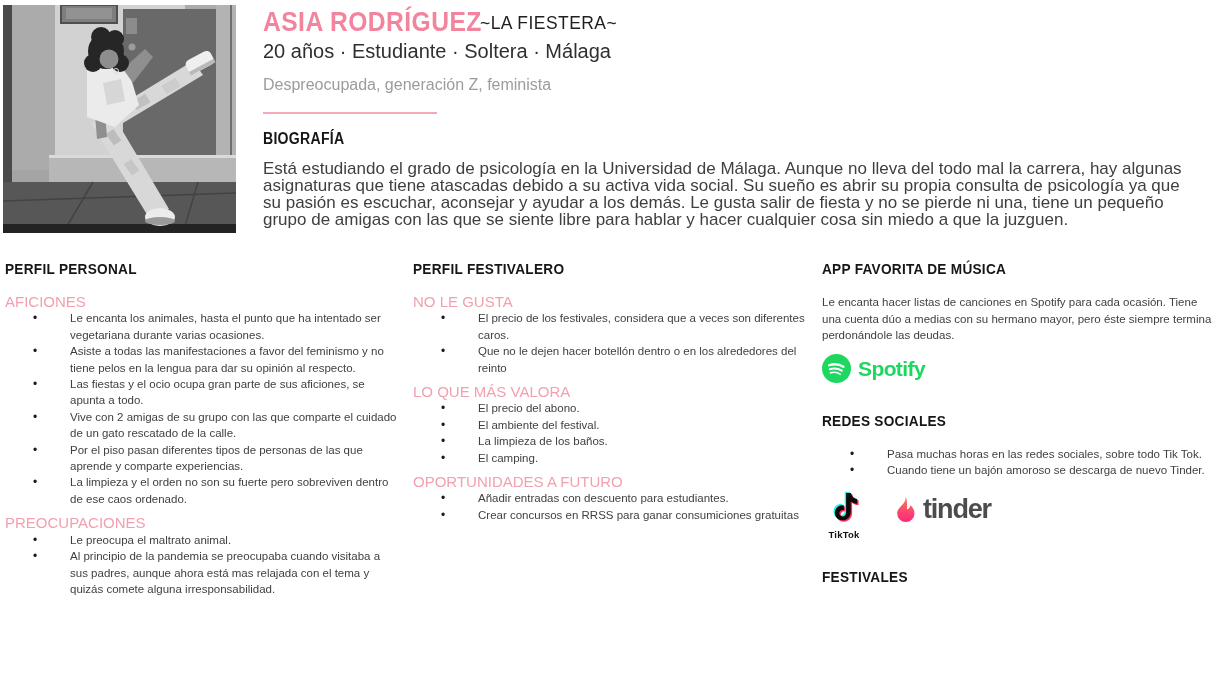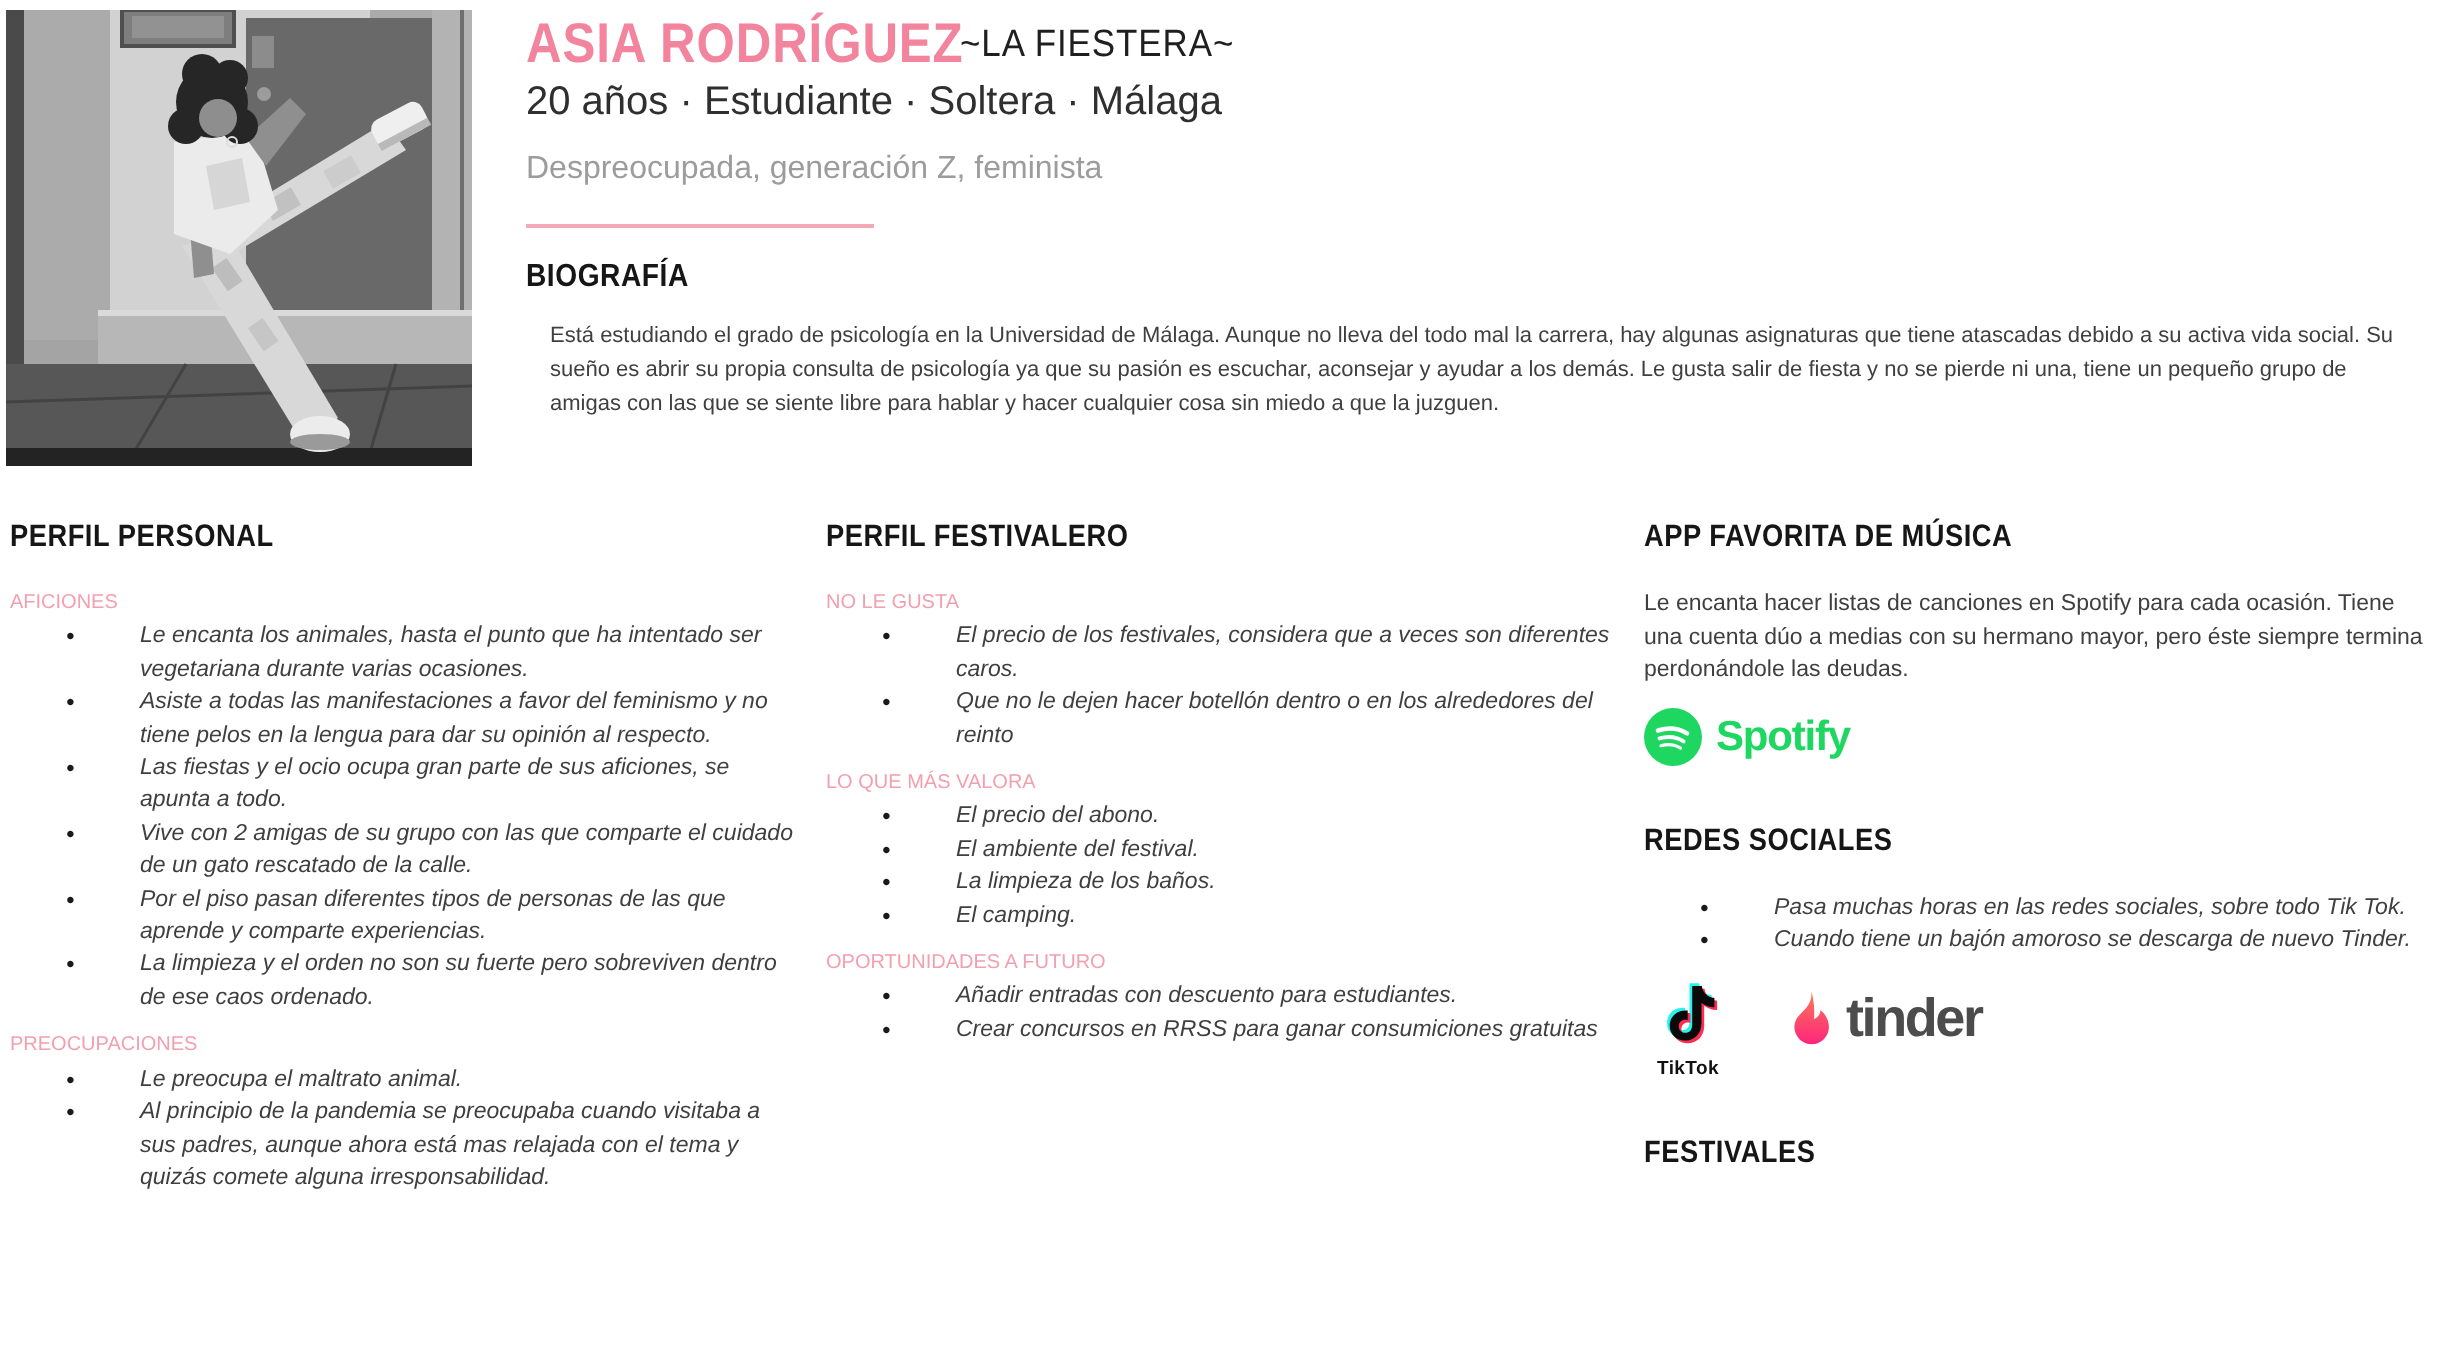--- a/index.html
+++ b/index.html
@@ -25,37 +25,37 @@
     letter-spacing:.5px; transform:scaleX(.92); transform-origin:left; white-space:nowrap;
   }
   .demographics { position:absolute; left:0; top:38px; font-size:20px; color:#2f2f2f; white-space:nowrap; }
   .tagline { position:absolute; left:0; top:74px; font-size:16px; color:#9c9c9c; white-space:nowrap; }
   .pink-rule { position:absolute; left:0; top:110px; width:174px; height:2px; background:#f2a9b8; }
 
   .bio-title {
     position:absolute; left:0; top:128px; font-size:16px; font-weight:bold; color:#161616;
     letter-spacing:.3px; transform:scaleX(.88); transform-origin:left; white-space:nowrap;
   }
-  .bio-text { position:absolute; left:12px; top:158px; width:936px; font-size:11px; line-height:17px; color:#3f3f3f; }
+  .bio-text { position:absolute; left:0; top:158px; width:936px; font-size:17px; line-height:17px; color:#3f3f3f; }
 
   
   .pcol { position:absolute; top:260px; }
   .col-1 { left:5px;   width:392px; }
   .col-2 { left:413px; width:396px; }
   .col-3 { left:822px; width:392px; }
 
   .h2 {
     font-size:15.5px; font-weight:bold; color:#161616; letter-spacing:.3px;
     transform:scaleX(.88); transform-origin:left; white-space:nowrap; margin-bottom:16px;
   }
-  .subhead { font-size:10px; color:#f39fae; line-height:16.4px; margin-top:8px; }
+  .subhead { font-size:15px; color:#f39fae; line-height:16.4px; margin-top:8px; }
   .subhead:first-of-type { margin-top:0; }
 
   ul.bullets { list-style:none; }
-  ul.bullets li { position:relative; padding-left:65px; font-size:11.5px; line-height:16.4px; color:#3f3f3f;font-style:italic; }
+  ul.bullets li { position:relative; padding-left:65px; font-size:11.5px; line-height:16.4px; color:#3f3f3f; }
   ul.bullets li::before { content:"\2022"; position:absolute; left:28px; top:0; font-size:12px; color:#1a1a1a; }
 
   .col-3 p.app-text { font-size:11.5px; line-height:16.5px; color:#3f3f3f; margin-bottom:10px; }
 
   
   .spotify-row { display:flex; align-items:center; gap:7px; height:30px; margin-top:0; }
   .spotify-word { font-size:21px; font-weight:bold; color:#1ed760; letter-spacing:-.6px; }
 
   .h2-redes { margin-top:28px; }
   .social-logos { display:flex; align-items:flex-start; gap:26px; margin-top:10px; height:56px; }

